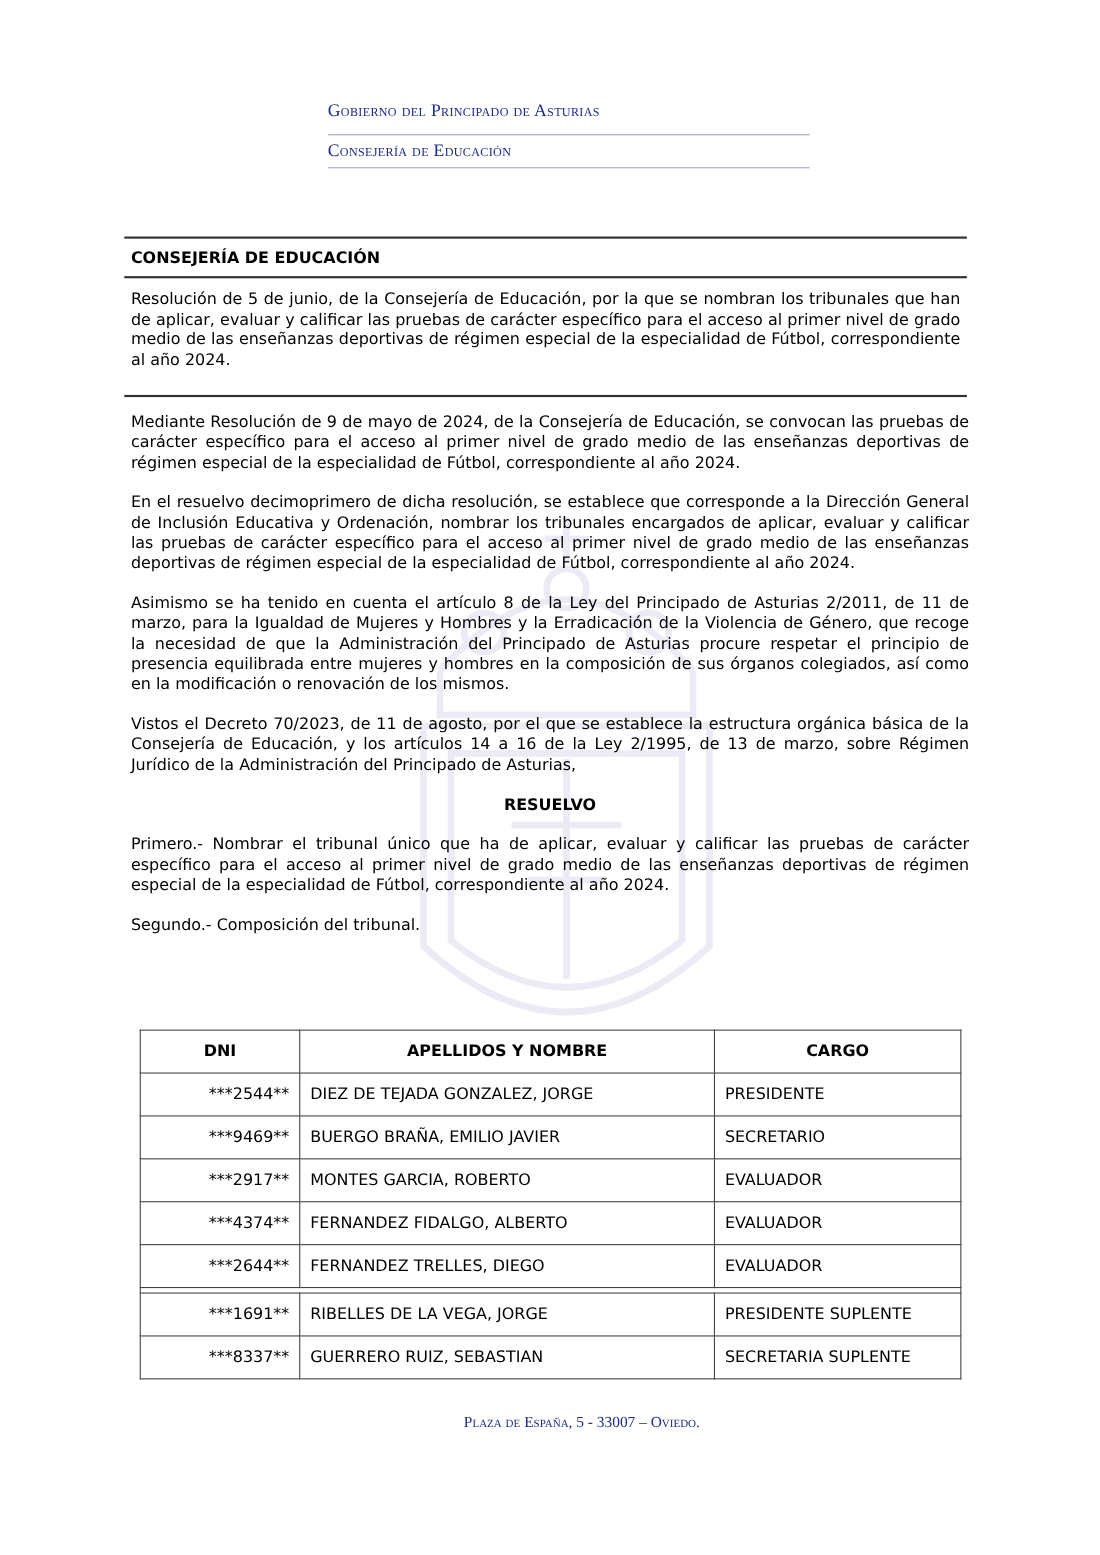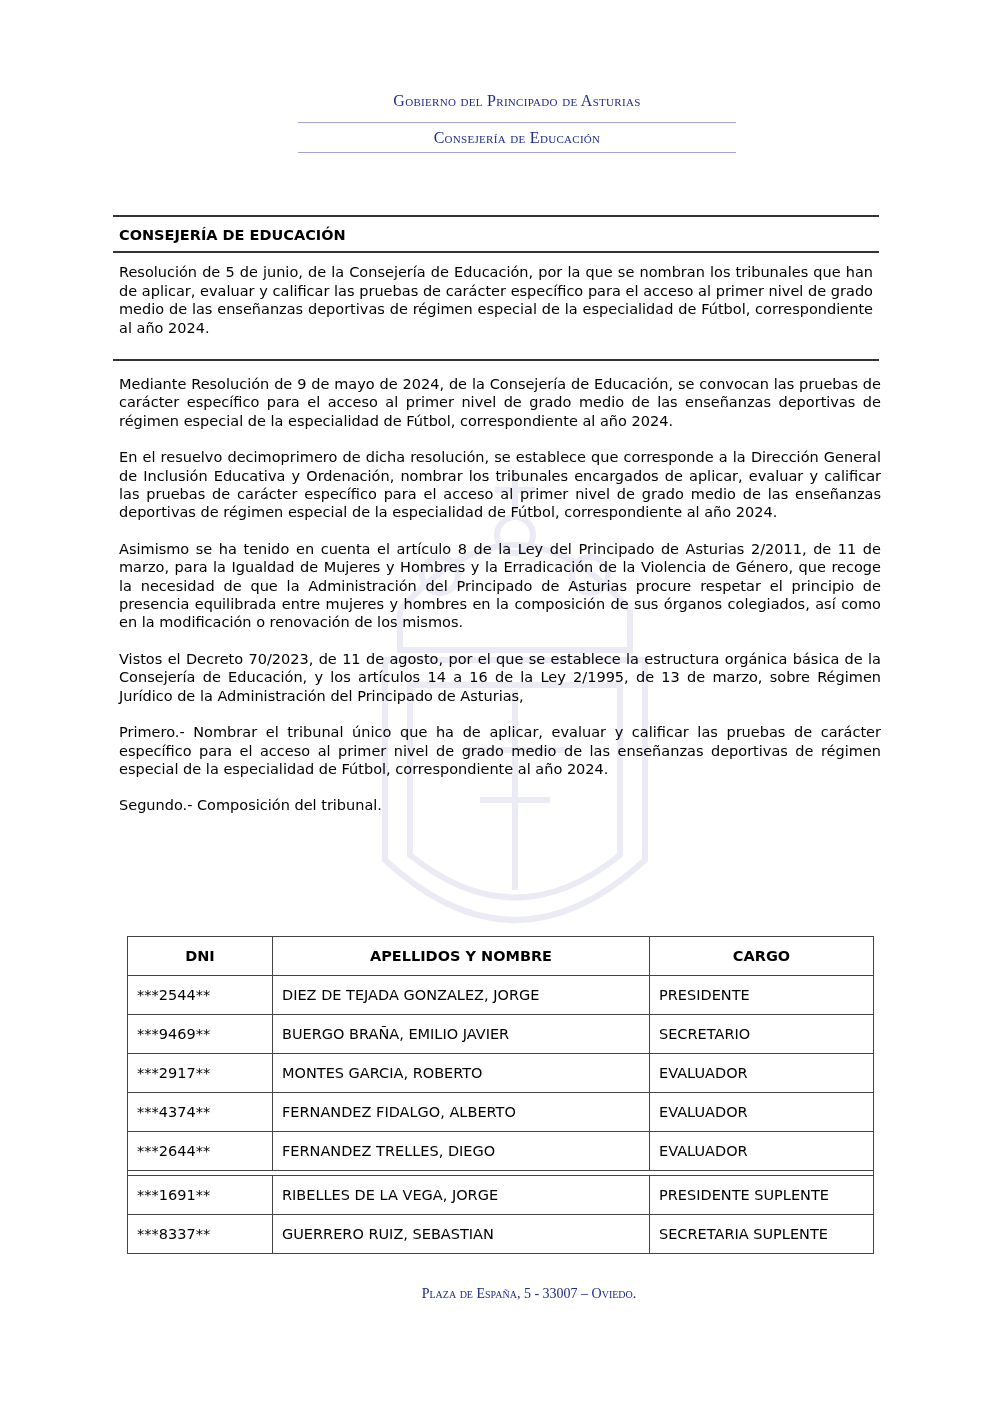--- a/index.html
+++ b/index.html
@@ -4,21 +4,21 @@
   <style>
     html, body { margin: 0; padding: 0; background: #ffffff; }
     body {
       width: 1000px; height: 1414px; position: relative; overflow: hidden;
       font-family: "DejaVu Sans", sans-serif; color: #000;
     }
     .watermark {
       position: absolute; left: 370px; top: 460px; width: 290px; height: 490px;
       opacity: 0.09; pointer-events: none;
     }
-    .gov-header { position: absolute; left: 298px; top: 88px; width: 438px; text-align: center; }
+    .gov-header { position: absolute; left: 298px; top: 88px; width: 438px; }
     .gov-title {
       font-family: "Liberation Serif", serif; color: #1f2a8a; font-size: 16px;
       font-variant: small-caps; letter-spacing: 0.3px; line-height: 26px;
     }
     .hr-purple { height: 1px; background: #a7a2cf; margin: 0; }
     .gov-sub {
       font-family: "Liberation Serif", serif; color: #1f2a8a; font-size: 16px;
       font-variant: small-caps; letter-spacing: 0.3px; line-height: 26px; margin: 2px 0 1px;
     }
     .sec-box { position: absolute; left: 113px; top: 215px; width: 766px; }
@@ -31,21 +31,21 @@
     .para { font-size: 14.5px; line-height: 18.4px; text-align: justify; margin: 0 0 18px; }
     .resuelvo { font-weight: bold; font-size: 14.5px; text-align: center; margin: 0 0 18px; line-height: 18px; }
     table.tribunal {
       position: absolute; left: 127px; top: 936px; width: 747px;
       border-collapse: collapse; font-size: 14.5px;
     }
     table.tribunal td, table.tribunal th {
       border: 1px solid #444; height: 38px; padding: 0 9px;
     }
     table.tribunal th { font-weight: bold; text-align: center; }
-    .c-dni { width: 126px; text-align: left; }
+    .c-dni { width: 126px; text-align: right; }
     .c-name { width: 358px; text-align: left; }
     .c-cargo { text-align: left; }
     tr.sep td { height: 4px; padding: 0; border-left: 1px solid #444; border-right: 1px solid #444; }
     .footer {
       position: absolute; left: 0; top: 1286px; width: 1058px; text-align: center;
       font-family: "Liberation Serif", serif; color: #1f2a8a; font-size: 14px;
       font-variant: small-caps;
     }
   </style>
 </head>
@@ -79,20 +79,21 @@
   <div class="rule"></div>
   <div class="sec-abstract">Resolución de 5 de junio, de la Consejería de Educación, por la que se nombran los tribunales que han de aplicar, evaluar y calificar las pruebas de carácter específico  para el acceso al primer nivel de grado medio de las enseñanzas deportivas de régimen especial de la especialidad de Fútbol, correspondiente al año 2024.</div>
   <div class="rule"></div>
 </div>
 
 <div class="body-text">
   <p class="para">Mediante Resolución de 9 de mayo de 2024, de la Consejería de Educación, se convocan las pruebas de carácter específico para el acceso al primer nivel de grado medio de las enseñanzas deportivas de régimen especial de la especialidad de Fútbol, correspondiente al año 2024.</p>
   <p class="para">En el resuelvo decimoprimero de dicha resolución, se establece que corresponde a la Dirección General de Inclusión Educativa y Ordenación, nombrar los tribunales encargados de aplicar, evaluar y calificar las pruebas de carácter específico para el acceso al primer nivel de grado medio de las enseñanzas deportivas de régimen especial de la especialidad de Fútbol, correspondiente al año 2024.</p>
   <p class="para">Asimismo se ha tenido en cuenta el artículo 8 de la Ley del Principado de Asturias 2/2011, de 11 de marzo, para la Igualdad de Mujeres y Hombres y la Erradicación de la Violencia de Género, que recoge la necesidad de que la Administración del Principado de Asturias procure respetar el principio de presencia equilibrada entre mujeres y hombres en la composición de sus órganos colegiados, así como en la modificación o renovación de los mismos.</p>
   <p class="para">Vistos el Decreto 70/2023, de 11 de agosto, por el que se establece la estructura orgánica básica de la Consejería de Educación, y los artículos 14 a 16 de la Ley 2/1995, de 13 de marzo, sobre Régimen Jurídico de la Administración del Principado de Asturias,</p>
+  <div class="resuelvo">RESUELVO</div>
   <p class="para">Primero.- Nombrar el tribunal único que ha de aplicar, evaluar y calificar las pruebas de carácter específico para el acceso al primer nivel de grado medio de las enseñanzas deportivas de régimen especial de la especialidad de Fútbol, correspondiente al año 2024.</p>
   <p class="para">Segundo.- Composición del tribunal.</p>
 </div>
 
 <table class="tribunal">
   <thead>
     <tr>
       <th class="c-dni">DNI</th>
       <th class="c-name" style="text-align:center;">APELLIDOS Y NOMBRE</th>
       <th class="c-cargo">CARGO</th>

